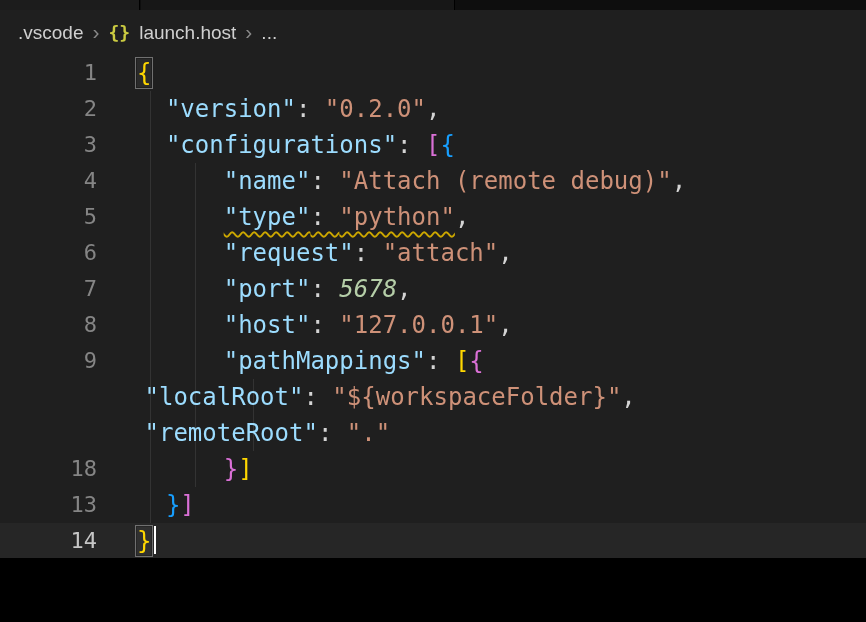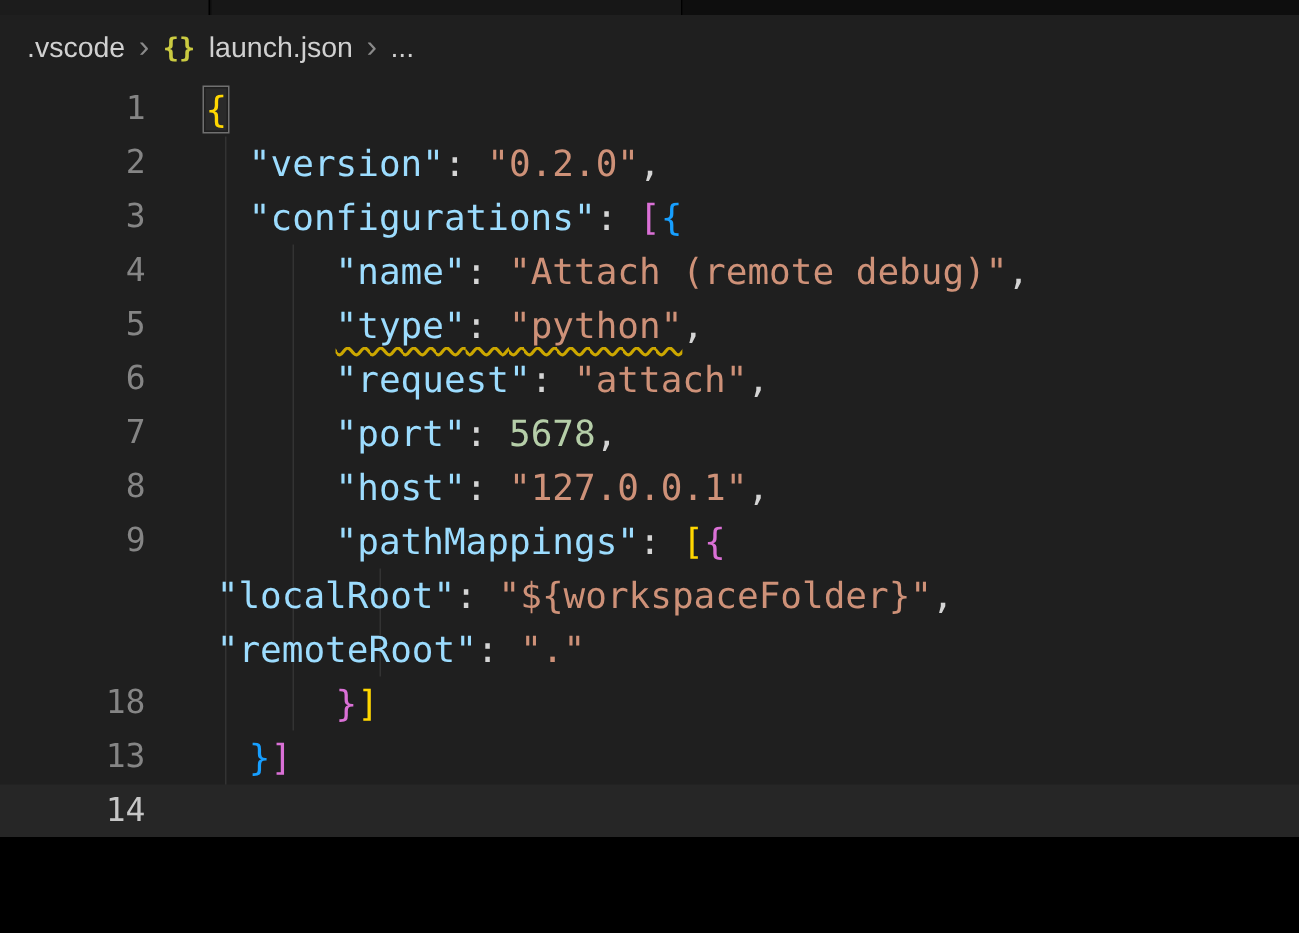--- a/index.html
+++ b/index.html
@@ -23,30 +23,30 @@
   .ficon { color:var(--c-json-icon,#cbcb41); font-family:"DejaVu Sans Mono",monospace; font-size:18px; font-weight:bold; }
 
   
   .editor { position:relative; font-family:"DejaVu Sans Mono",monospace; font-size:24px; line-height:36px; }
   .guide { position:absolute; width:1px; background:rgba(255,255,255,0.09); }
   .g1 { left:150px; top:36px;  height:432px; }
   .g2 { left:195px; top:108px; height:324px; }
   .g3 { left:253px; top:324px; height:72px;  }
 
   .line { display:flex; height:36px; }
-  .line.active { background:rgba(255,255,255,0.03);flex-direction:column; }
+  .line.active { background:rgba(255,255,255,0.03); }
   .ln { width:137px; padding-right:40px; text-align:right; flex:none;
         color:var(--c-line-number,#858585); font-size:22px; line-height:36px; user-select:none; }
   .ln.active { color:var(--c-line-number-active,#c6c6c6); }
   .code { white-space:pre; }
 
   .seg-p  { color:var(--c-punct,#d4d4d4); }
   .seg-k  { color:var(--c-key,#9cdcfe); }
   .seg-s  { color:var(--c-string,#ce9178); }
-  .seg-n  { color:var(--c-number,#b5cea8); }
+  .seg-n  { color:var(--c-number,#b5cea8);font-style:italic; }
   .seg-b1 { color:var(--c-bracket-gold,#ffd700); }
   .seg-b2 { color:var(--c-bracket-pink,#da70d6); }
   .seg-b3 { color:var(--c-bracket-blue,#179fff); }
 
   .squiggle { text-decoration:underline wavy var(--c-warning,#cca700);
               text-decoration-thickness:1.5px; text-underline-offset:6px; text-decoration-skip-ink:none; }
   .bracket-match { outline:1px solid #707070; outline-offset:1px; background:rgba(120,120,120,0.12); }
   .cursor { display:inline-block; width:2px; height:28px; background:var(--c-cursor,#ffffff);
             vertical-align:-5px; margin-left:3px; }
 </style>
@@ -57,21 +57,21 @@
 
   <div class="tabstrip">
     <div class="tseg t1"></div>
     <div class="tseg t2"></div>
   </div>
 
   <div class="breadcrumbs">
     <span class="crumb">.vscode</span>
     <span class="chev">›</span>
     <span class="ficon">{}</span>
-    <span class="crumb">launch.json</span>
+    <span class="crumb">launch.host</span>
     <span class="chev">›</span>
     <span class="crumb">...</span>
   </div>
 
   <div class="editor">
     <div>
       <div class="guide g1"></div>
       <div class="guide g2"></div>
       <div class="guide g3"></div>
     </div>

